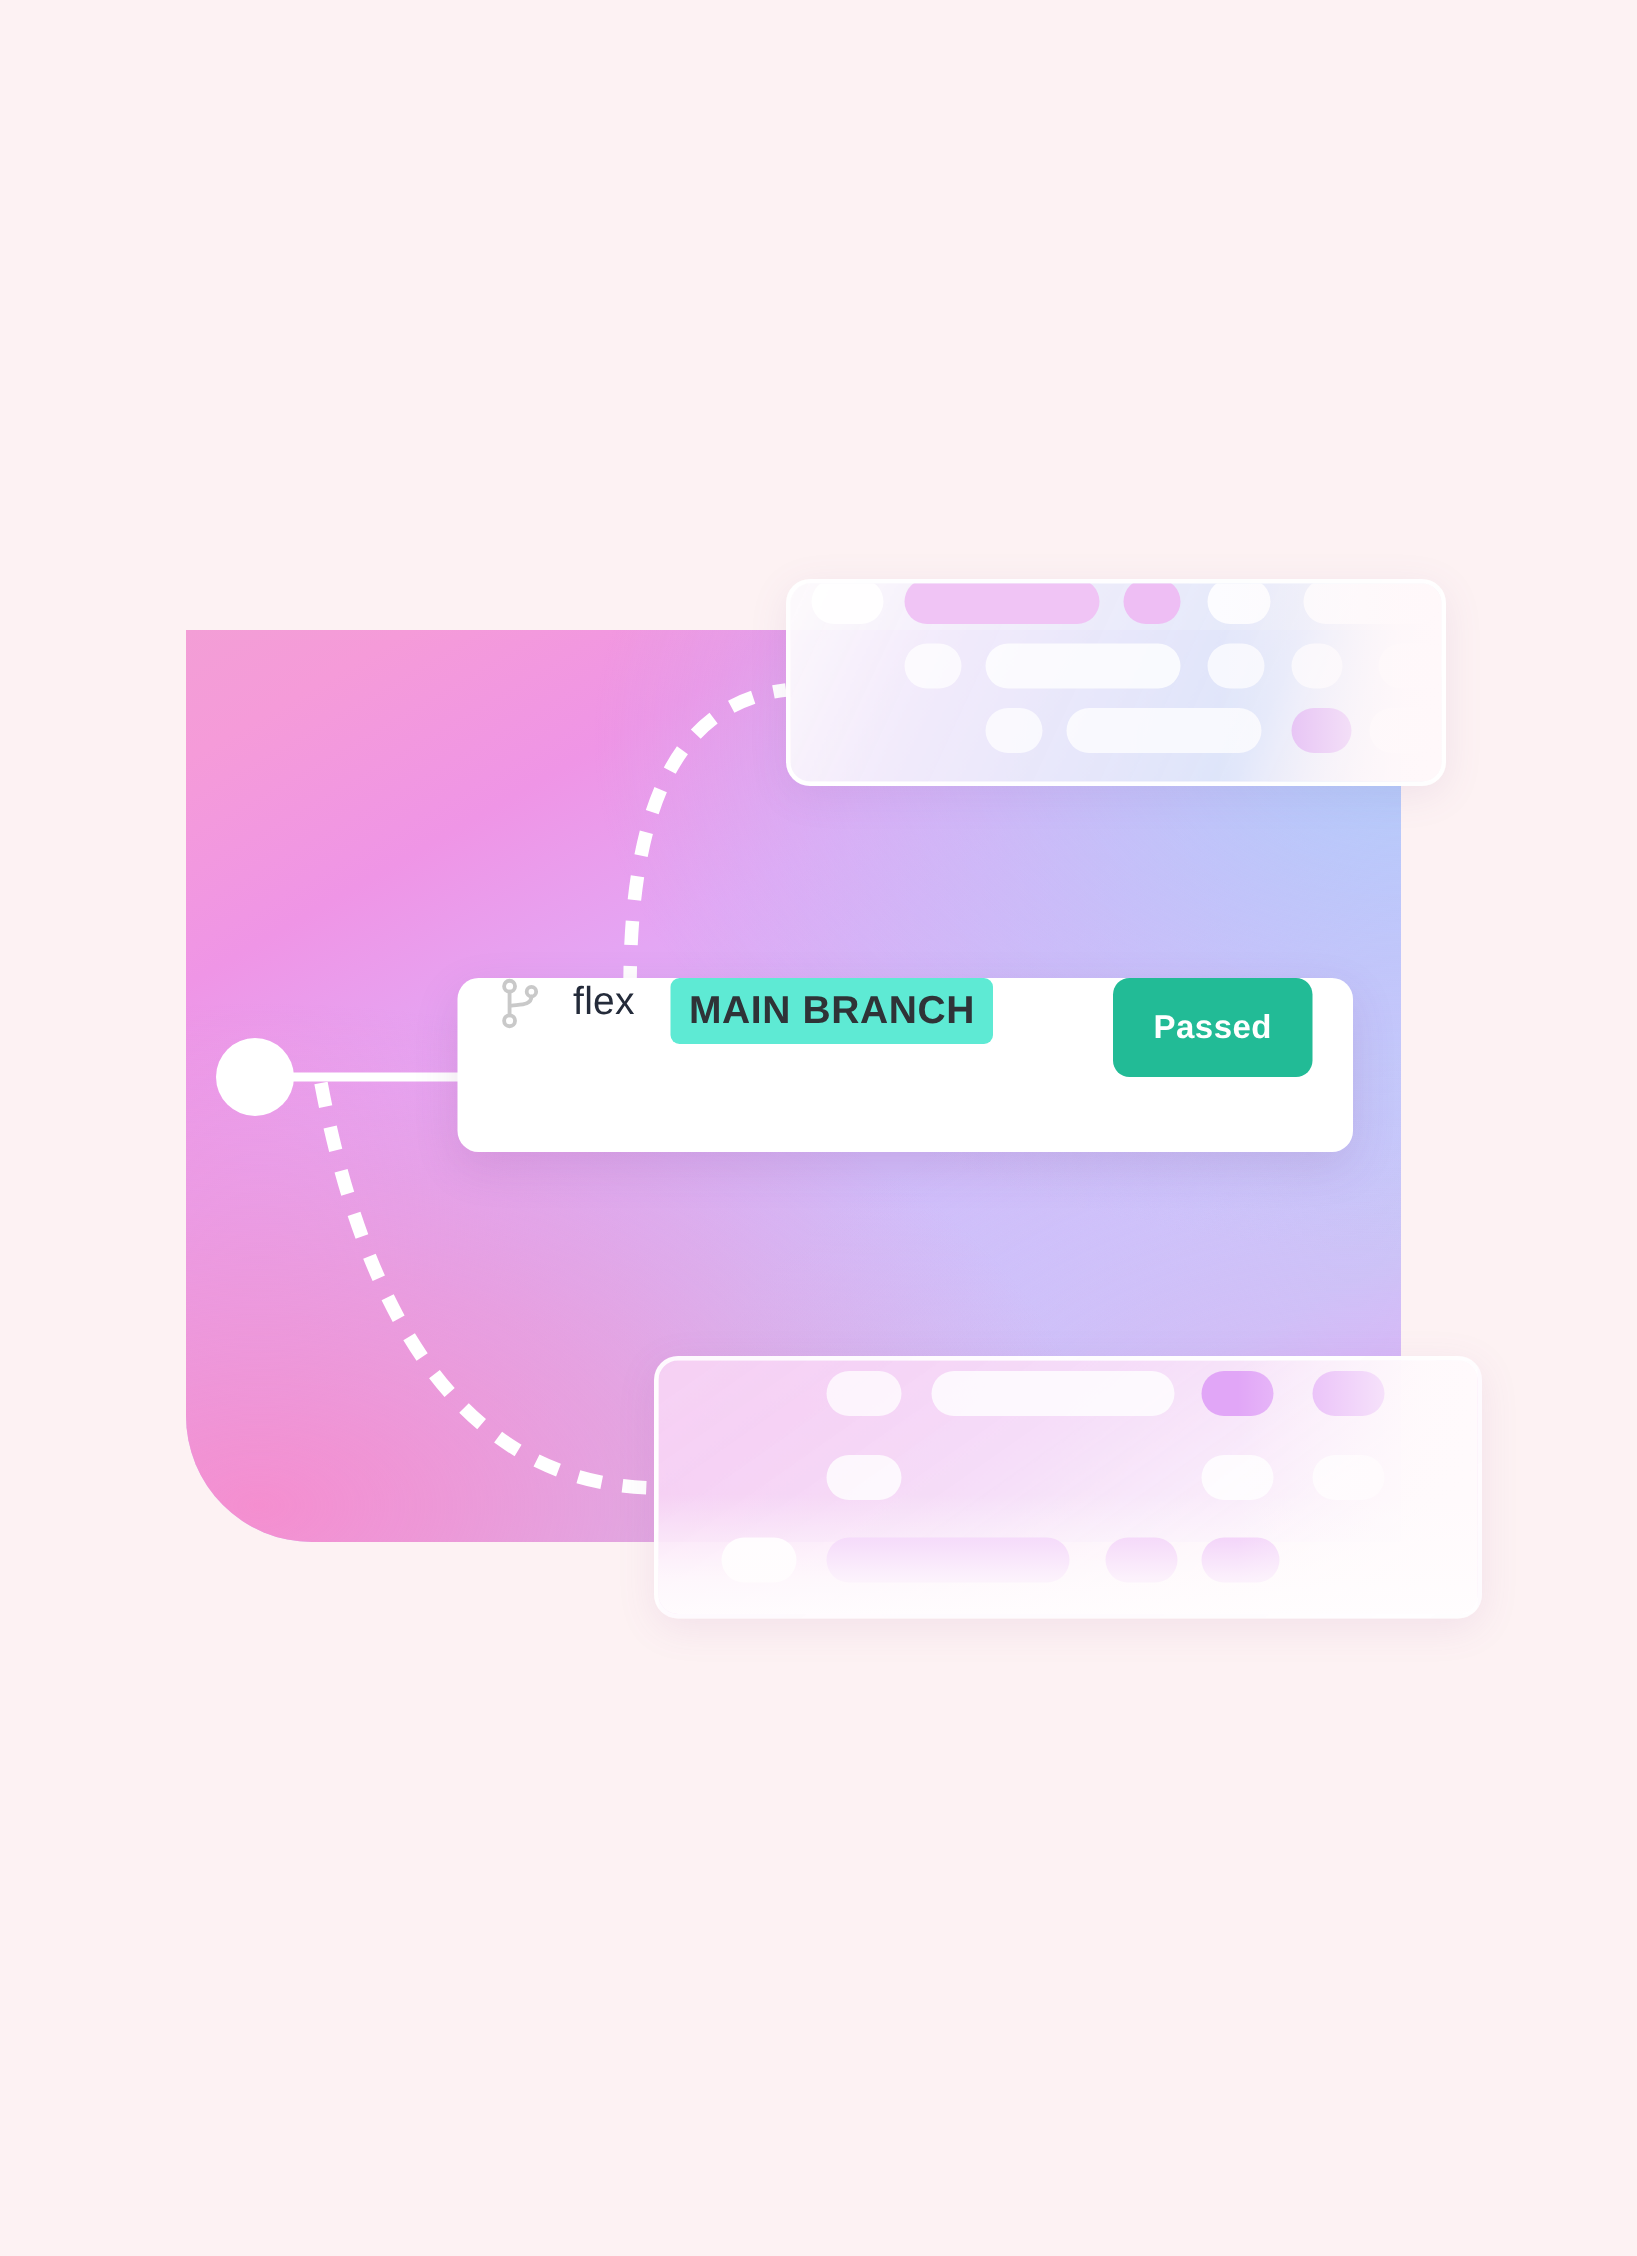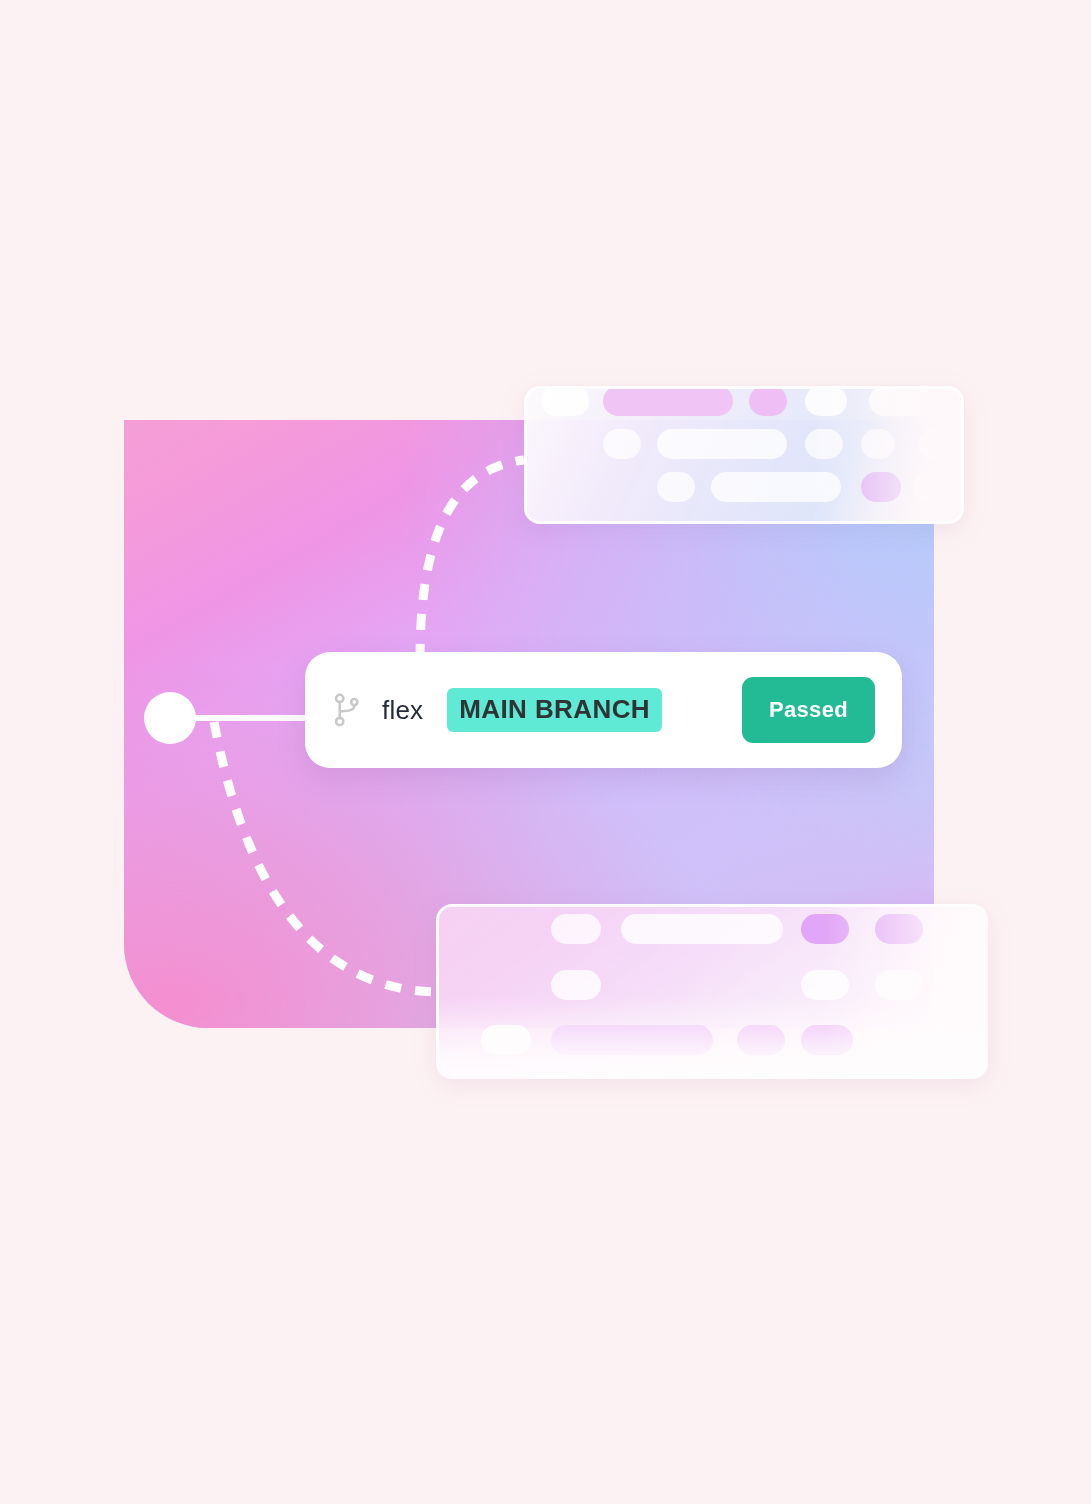--- a/index.html
+++ b/index.html
@@ -75,24 +75,24 @@
   }
 
   
   .branch-card {
     position: absolute;
     left: 305px;
     top: 652px;
     width: 597px;
     height: 116px;
     background: #ffffff;
-    border-radius: 25px;
+    border-radius: 14px;
     box-shadow: 0 10px 30px rgba(120, 60, 130, 0.14);
     display: flex;
-    align-items: center;
+    align-items: flex-start;
     padding: 0 27px;
     box-sizing: border-box;
   }
   .branch-icon {
     width: 30px;
     height: 34px;
     flex: 0 0 auto;
     margin-right: 20px;
     display: block;
   }

